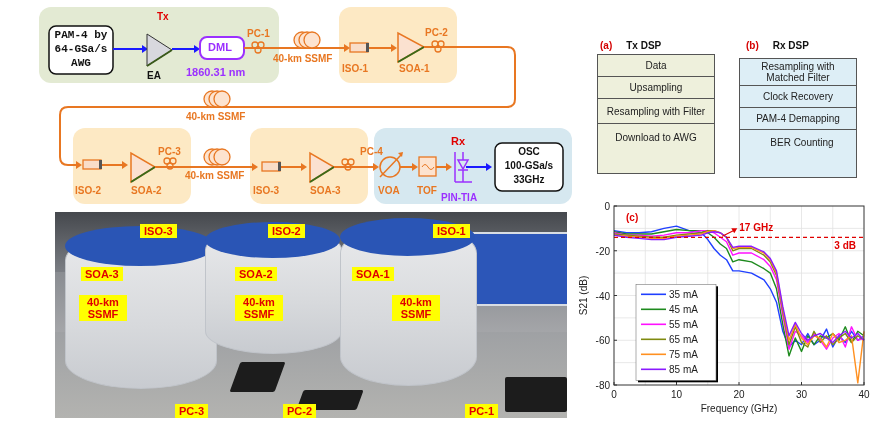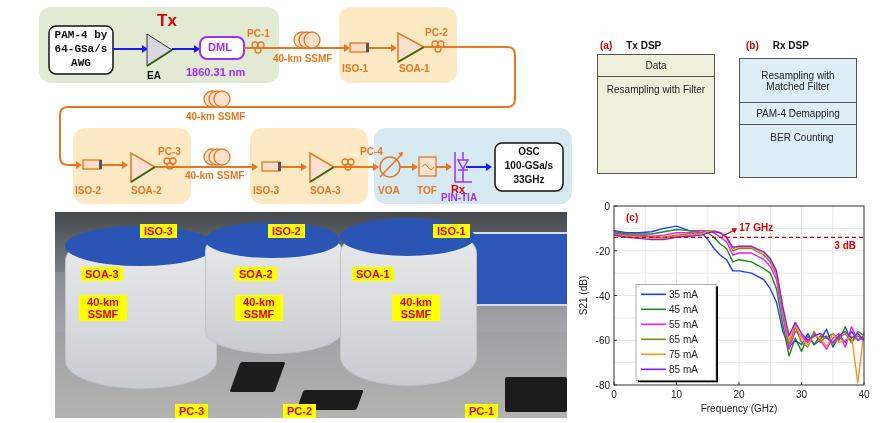--- a/index.html
+++ b/index.html
@@ -145,40 +145,40 @@
   <polygon points="486,163 492,167 486,171" fill="#1a1aff"></polygon>
 
   <rect x="495" y="143" width="68" height="48" rx="7" fill="#fff" stroke="#111" stroke-width="1.5"></rect>
 </svg>
 
 <div class="abs" style="left:49px;top:28px;width:64px;text-align:center;font-weight:bold;font-size:11px;line-height:14px;color:#111;font-family:Liberation Mono, monospace;">
   <div>PAM-4 by</div>
   <div>64-GSa/s</div>
   <div>AWG</div>
 </div>
-<div class="abs" style="left:157px;top:11px;color:#e00000;font-weight:bold;font-size:17px;">Tx</div>
+<div class="abs" style="left:157px;top:11px;color:#e00000;font-weight:bold;font-size:10px;">Tx</div>
 <div class="lbl-k" style="left:147px;top:70px;">EA</div>
 <div class="abs" style="left:200px;top:41px;width:40px;text-align:center;color:#9b30ff;font-weight:bold;font-size:11px;">DML</div>
 <div class="abs" style="left:186px;top:66px;color:#9b30ff;font-weight:bold;font-size:11px;">1860.31 nm</div>
 <div class="lbl-o" style="left:247px;top:28px;">PC-1</div>
 <div class="lbl-o" style="left:273px;top:53px;">40-km SSMF</div>
 <div class="lbl-o" style="left:342px;top:63px;">ISO-1</div>
 <div class="lbl-o" style="left:399px;top:63px;">SOA-1</div>
 <div class="lbl-o" style="left:425px;top:27px;">PC-2</div>
 <div class="lbl-o" style="left:186px;top:111px;">40-km SSMF</div>
 <div class="lbl-o" style="left:75px;top:185px;">ISO-2</div>
 <div class="lbl-o" style="left:131px;top:185px;">SOA-2</div>
 <div class="lbl-o" style="left:158px;top:146px;">PC-3</div>
 <div class="lbl-o" style="left:185px;top:170px;">40-km SSMF</div>
 <div class="lbl-o" style="left:253px;top:185px;">ISO-3</div>
 <div class="lbl-o" style="left:310px;top:185px;">SOA-3</div>
 <div class="lbl-o" style="left:336px;top:146px;margin-left:24px;">PC-4</div>
 <div class="lbl-o" style="left:378px;top:185px;">VOA</div>
 <div class="lbl-o" style="left:417px;top:185px;">TOF</div>
-<div class="abs" style="left:451px;top:135px;color:#e00000;font-weight:bold;font-size:11px;margin-top:48px;">Rx</div>
+<div class="abs" style="left:451px;top:135px;color:#e00000;font-weight:bold;font-size:11px;">Rx</div>
 <div class="abs" style="left:441px;top:192px;color:#9b30ff;font-weight:bold;font-size:10px;">PIN-TIA</div>
 <div class="abs" style="left:495px;top:145px;width:68px;text-align:center;font-weight:bold;font-size:10px;line-height:14px;color:#111;">
   <div>OSC</div>
   <div>100-GSa/s</div>
   <div>33GHz</div>
 </div>
 
 <div class="photo">
   <div class="abs" style="left:0;top:0;width:512px;height:60px;background:linear-gradient(180deg,#45484d,#7b7e84);"></div>
   <div class="abs" style="left:0;top:120px;width:512px;height:86px;background:linear-gradient(180deg,#9fa1a4,#b3b3b0);"></div>
@@ -216,28 +216,31 @@
   <div class="ptag" style="left:120px;top:192px;">PC-3</div>
   <div class="ptag" style="left:228px;top:192px;">PC-2</div>
   <div class="ptag" style="left:410px;top:192px;">PC-1</div>
 </div>
 
 <div class="dsp-title" style="left:600px;top:40px;">
   <span class="dsp-tag">(a)</span><span>Tx DSP</span>
 </div>
 <div class="dsp-box" id="tx-box" style="left:597px;top:54px;width:116px;height:118px;background:#eef0dc;">
     <div class="dsp-row" style="height: 22px;">Data</div>
+    <div class="dsp-row" style="height: 22px;">Upsampling</div>
     <div class="dsp-row" style="height: 25px;">Resampling with Filter</div>
+    <div class="dsp-row" style="height: 27px;">Download to AWG</div>
   </div>
 
 <div class="dsp-title" style="left:746px;top:40px;">
   <span class="dsp-tag">(b)</span><span>Rx DSP</span>
 </div>
 <div class="dsp-box" id="rx-box" style="left:739px;top:58px;width:116px;height:118px;background:#ddeef6;">
-    <div class="dsp-row" style="height: 44px; text-align: center;">Resampling with Matched Filter</div>
+    <div class="dsp-row" style="height: 27px; text-align: center;">Resampling with Matched Filter</div>
+    <div class="dsp-row" style="height: 22px;">Clock Recovery</div>
     <div class="dsp-row" style="height: 22px;">PAM-4 Demapping</div>
     <div class="dsp-row" style="height: 25px; margin-left: 8px;">BER Counting</div>
   </div>
 
 <svg id="chart" class="abs" style="left:575px;top:190px" width="321" height="233">
     <rect x="39" y="16" width="250" height="179" fill="#fff" stroke="none"></rect>
     <line x1="70.25" y1="16" x2="70.25" y2="195" stroke="#e2e2e2" stroke-width="0.8"></line>
     <line x1="101.5" y1="16" x2="101.5" y2="195" stroke="#e2e2e2" stroke-width="0.8"></line>
     <line x1="132.75" y1="16" x2="132.75" y2="195" stroke="#e2e2e2" stroke-width="0.8"></line>
     <line x1="164" y1="16" x2="164" y2="195" stroke="#e2e2e2" stroke-width="0.8"></line>

